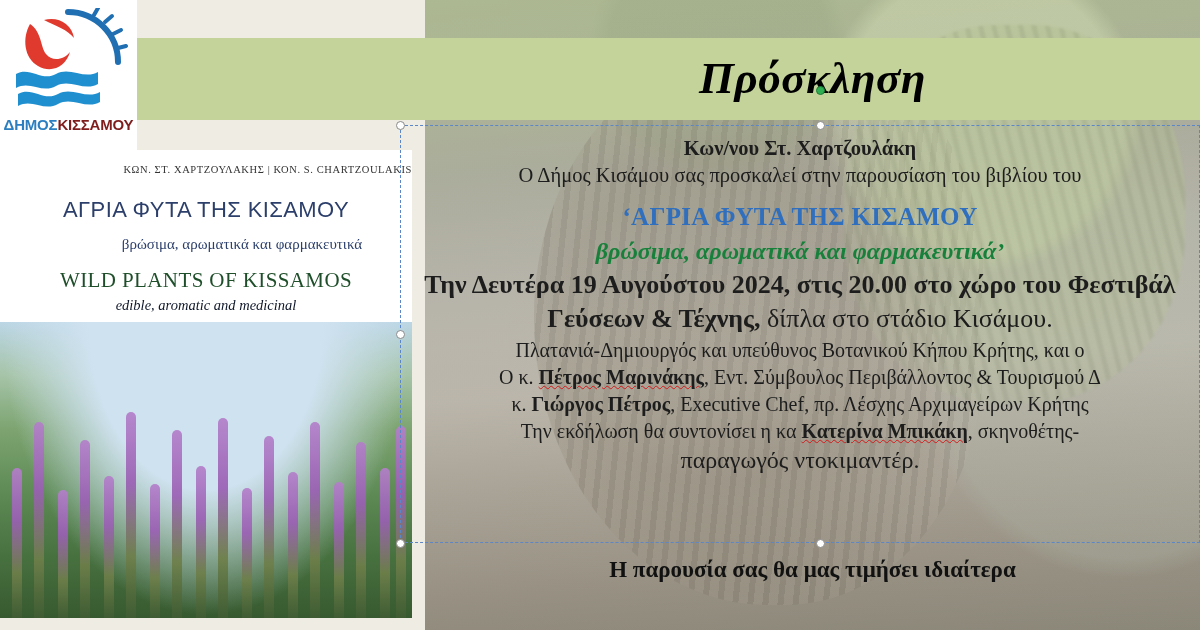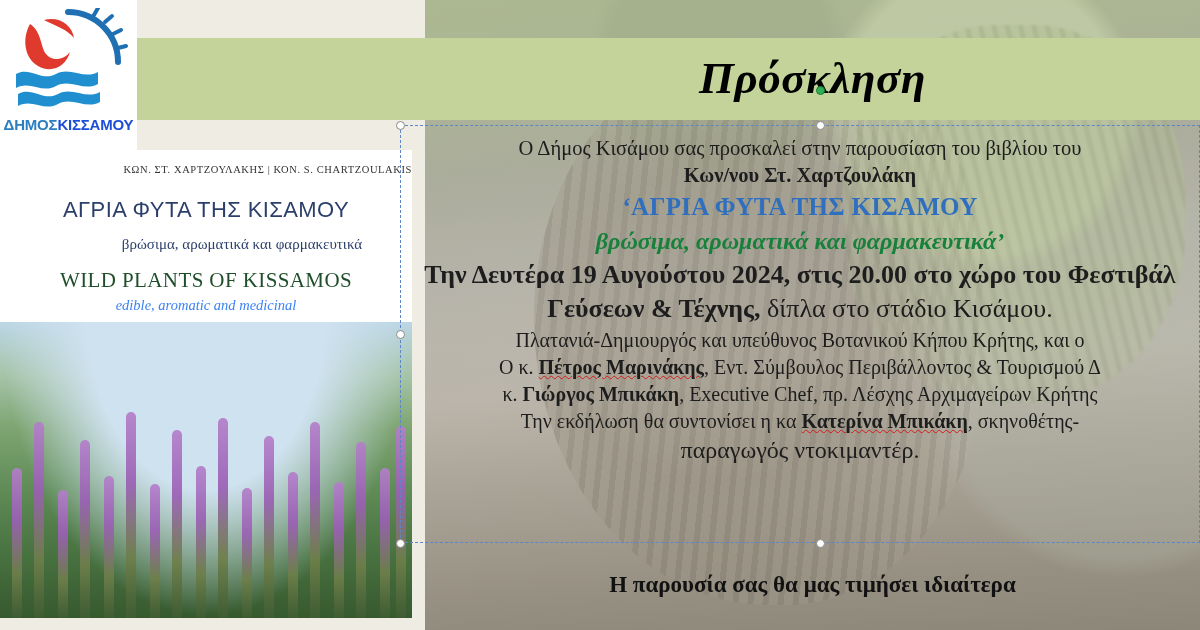--- a/index.html
+++ b/index.html
@@ -116,21 +116,21 @@
     left: 0;
     top: 116px;
     width: 137px;
     text-align: center;
     font-family: "Liberation Sans", sans-serif;
     font-size: 15px;
     font-weight: bold;
     letter-spacing: -0.2px;
   }
   .logo-text .light { color: #2b7fc0; }
-  .logo-text .dark { color: #1d4ed8; }
+  .logo-text .dark { color: #7f1d1d; }
 
   
   .book {
     position: absolute;
     left: 0;
     top: 150px;
     width: 412px;
     height: 468px;
     background: linear-gradient(180deg, #ffffff 0%, #ffffff 30%, #cfe0ee 31%, #b9d2e6 40%, #9dbfa5 52%, #6f9b63 64%, #4f7a48 74%, #3d6338 86%, #30502e 100%);
     overflow: hidden;
@@ -182,21 +182,21 @@
     letter-spacing: 0.4px;
   }
   .book-en-sub {
     position: absolute;
     top: 147px;
     width: 100%;
     text-align: center;
     font-family: "Liberation Serif", serif;
     font-style: italic;
     font-size: 14.5px;
-    color: #3b82f6;
+    color: #0f172a;
   }
   .meadow {
     position: absolute;
     left: 0;
     top: 172px;
     width: 100%;
     height: 296px;
     background:
       radial-gradient(ellipse at 50% 0%, #cfe2f0 0 40%, rgba(0,0,0,0) 70%),
       linear-gradient(180deg, #bcd6e6 0%, #a6c4a8 18%, #7da471 36%, #5d8a55 58%, #47703f 80%, #37592f 100%);
@@ -224,21 +224,21 @@
   }
   .line { font-size: 20px; }
   .b { font-weight: bold; }
   .l1, .l2 { font-size: 20.5px; }
   .l2 { font-weight: bold; }
   .l3 {
     font-size: 25px;
     font-weight: bold;
     color: #2f6fbe;
     letter-spacing: 0.3px;
-    margin-top: 0;
+    margin-top: 10px;
   }
   .l4 {
     font-size: 24px;
     font-weight: bold;
     font-style: italic;
     color: #17803b;
     margin-top: 2px;
   }
   .l5, .l6 { font-size: 26px; }
   .l7 { font-size: 20px; }
@@ -246,21 +246,21 @@
   .l12, .l13 { font-size: 24px; }
   .spell {
     text-decoration: underline;
     text-decoration-style: wavy;
     text-decoration-color: #d21a1a;
     text-decoration-thickness: 1px;
   }
   .footer-line {
     position: absolute;
     left: 425px;
-    top: 572px;
+    top: 557px;
     width: 775px;
     text-align: center;
     font-size: 23px;
     font-weight: bold;
     color: #111;
   }
 
   
   .sel-box {
     position: absolute;
@@ -345,31 +345,31 @@
       <div class="spike" style="left:288px; height:146px;"></div>
       <div class="spike" style="left:310px; height:196px;"></div>
       <div class="spike" style="left:334px; height:136px;"></div>
       <div class="spike" style="left:356px; height:176px;"></div>
       <div class="spike" style="left:380px; height:150px;"></div>
       <div class="spike" style="left:396px; height:192px;"></div>
     </div>
   </div>
 
   <div class="text-block">
+    <div class="line l2">Κων/νου Στ. Χαρτζουλάκη</div>
     <div class="line l1">
       <span>Ο Δήμος Κισάμου σας προσκαλεί στην παρουσίαση του βιβλίου του</span>
     </div>
-    <div class="line l2">Κων/νου Στ. Χαρτζουλάκη</div>
     <div class="line l3">‘ΑΓΡΙΑ ΦΥΤΑ ΤΗΣ ΚΙΣΑΜΟΥ</div>
     <div class="line l4">βρώσιμα, αρωματικά και φαρμακευτικά’</div>
     <div class="line l5 b">Την Δευτέρα 19 Αυγούστου 2024, στις 20.00 στο χώρο του Φεστιβάλ</div>
     <div class="line l6"><span class="b">Γεύσεων &amp; Τέχνης,</span><span> δίπλα στο στάδιο Κισάμου.</span></div>
     <div class="line l9">Πλατανιά-Δημιουργός και υπεύθυνος Βοτανικού Κήπου Κρήτης,  και ο</div>
     <div class="line l8"><span>Ο κ. </span><span class="b spell">Πέτρος Μαρινάκης</span><span>, Εντ. Σύμβουλος Περιβάλλοντος &amp; Τουρισμού Δ</span></div>
-    <div class="line l10"><span>κ. </span><span class="b">Γιώργος Μπικάκη</span><span>, Executive Chef, πρ. Λέσχης Αρχιμαγείρων Κρήτης</span></div>
+    <div class="line l10"><span>κ. </span><span class="b">Γιώργος Πέτρος</span><span>, Executive Chef, πρ. Λέσχης Αρχιμαγείρων Κρήτης</span></div>
     <div class="line l11"><span>Την εκδήλωση θα συντονίσει η κα </span><span class="b spell">Κατερίνα Μπικάκη</span><span>, σκηνοθέτης-</span></div>
     <div class="line l12">παραγωγός ντοκιμαντέρ.</div>
   </div>
 
   <div class="footer-line">Η παρουσία σας θα μας τιμήσει ιδιαίτερα</div>
 
   <div class="sel-box"></div>
   <div class="rot-handle" style="left:816px; top:86px;"></div>
   <div class="handle" style="left:396px; top:121px;"></div>
   <div class="handle" style="left:816px; top:121px;"></div>

